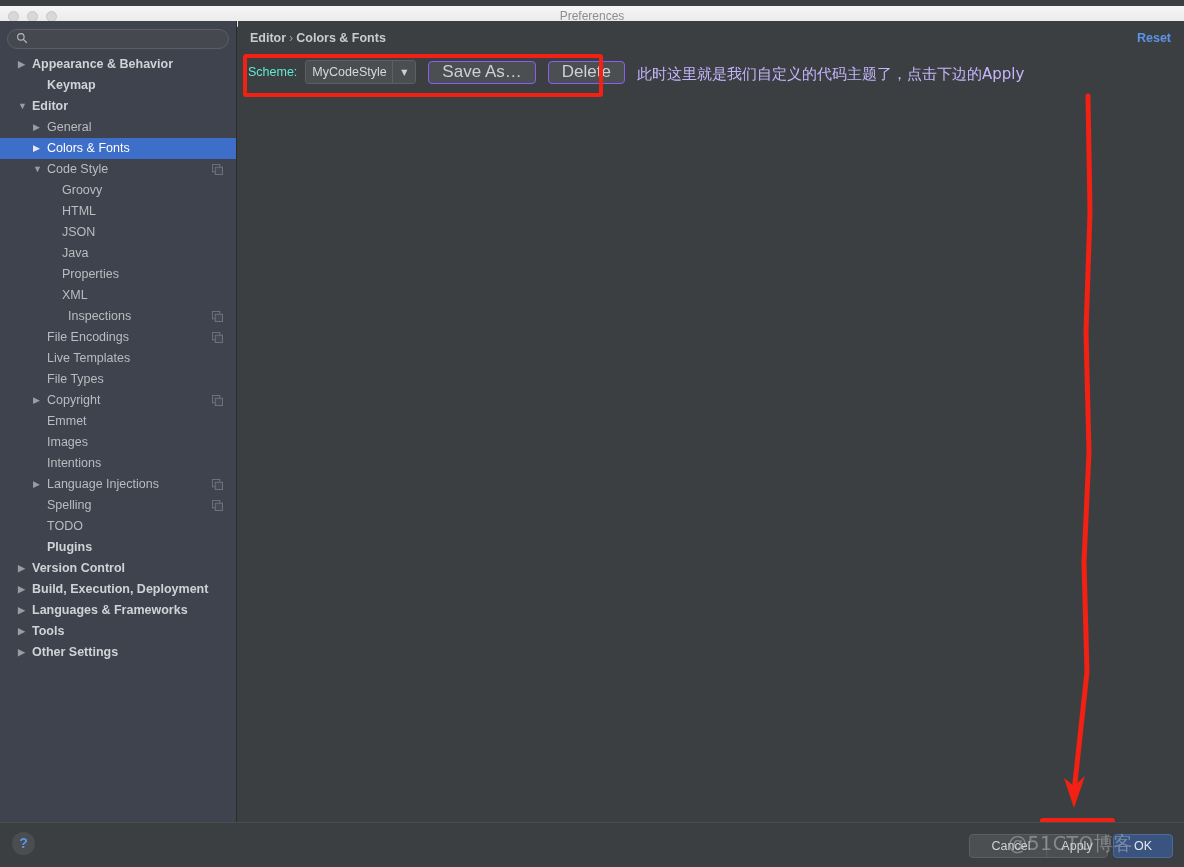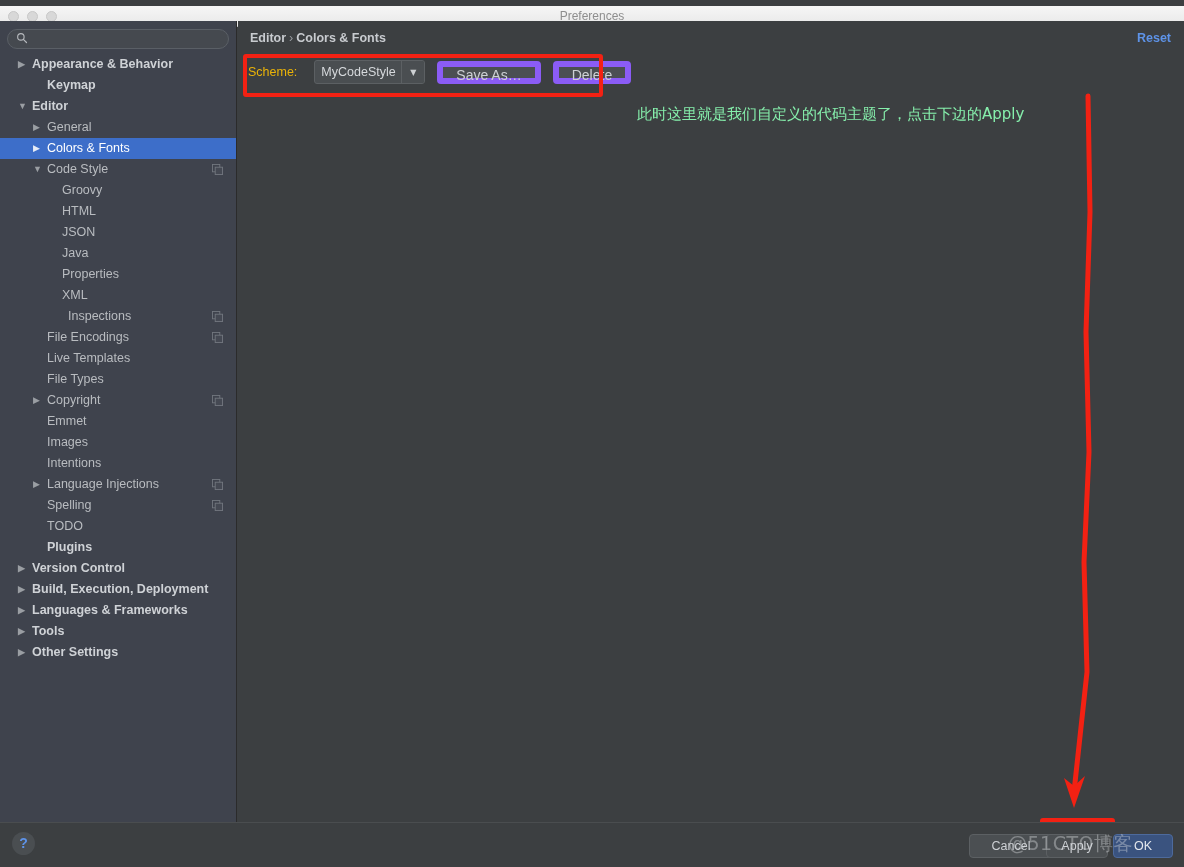--- a/index.html
+++ b/index.html
@@ -157,22 +157,22 @@
   
   .scheme-bar {
     position: absolute;
     left: 10px; top: 36px;
     height: 30px;
     display: flex;
     align-items: center;
   }
   .scheme-label {
     font-size: 12.5px;
-    color: #eab308;
-    margin-right: 17px;
+    color: #5eead4;
+    margin-right: 8px;
     font-family: "Liberation Sans", sans-serif;
   }
   .combo {
     display: flex;
     height: 22px;
     border: 1px solid #5c6063;
     border-radius: 3px;
     background: #4a4e51;
     overflow: hidden;
   }
@@ -193,45 +193,44 @@
     justify-content: center;
     background: #4a4e51;
   }
   .combo .drop span { font-size: 8px; color: #cdd0d3; }
   .btn {
     height: 23px;
     min-width: 60px;
     padding: 0 13px;
     margin-left: 12px;
     background: #4b4f52;
-    border: 6px solid #8b5cf6;
+    border: 1px solid #8b5cf6;
     border-radius: 4px;
     color: #cdd0d4;
-    font-size: 14px;
+    font-size: 17px;
     font-family: "Liberation Sans", sans-serif;
     cursor: pointer;
     box-sizing: border-box;
   }
 
   
   .annot-box {
     position: absolute;
     border: 4px solid #f32113;
     border-radius: 3px;
     box-sizing: border-box;
     pointer-events: none;
   }
   .annot-text {
     position: absolute;
-    color: #86efac;
+    color: #c4b5fd;
     font-size: 15px;
     white-space: nowrap;
     font-family: "DejaVu Sans", sans-serif;
     pointer-events: none;
-    margin-top: 40px;
   }
   .annot-arrow {
     position: absolute;
     pointer-events: none;
   }
 
   
   .bottombar {
     position: absolute;
     left: 0; top: 822px;

